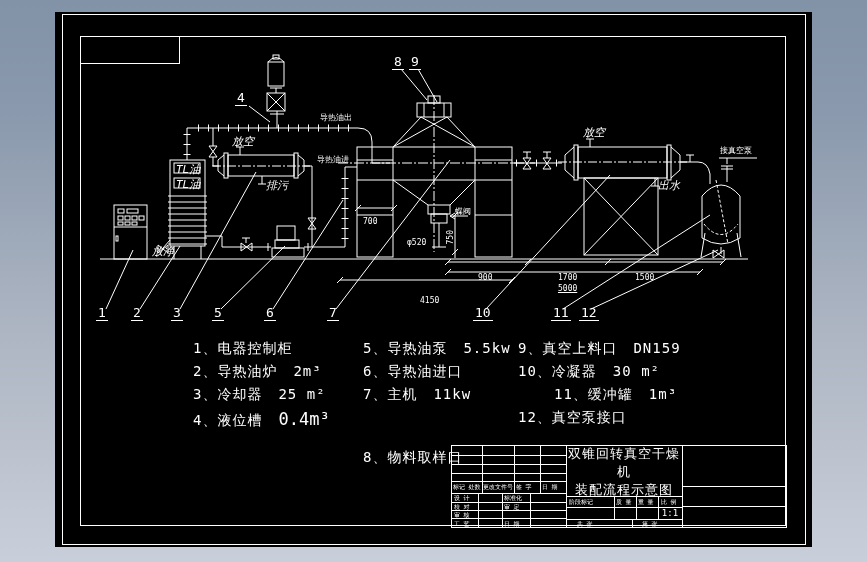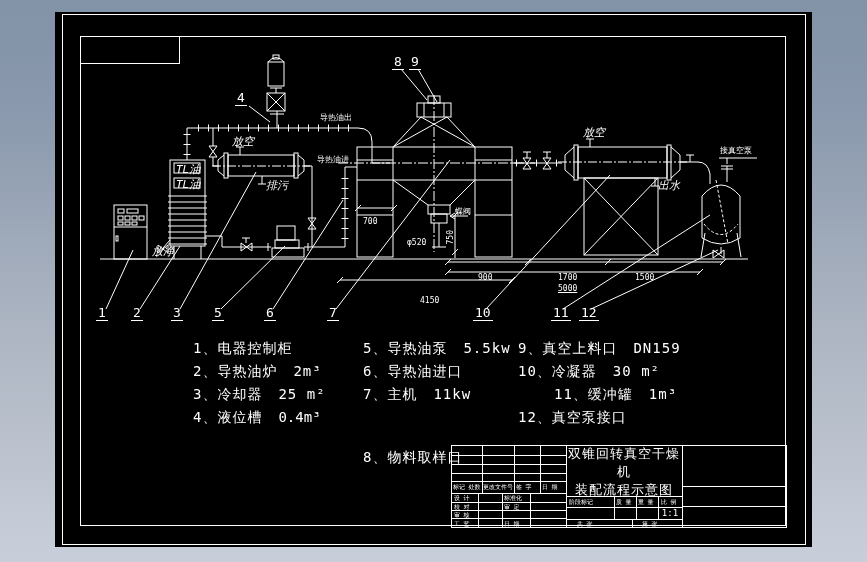--- a/index.html
+++ b/index.html
@@ -10,21 +10,21 @@
   }
   #canvas{position:absolute;left:55px;top:12px;width:757px;height:535px;background:#000;}
   .frame{position:absolute;border:1px solid #fff;}
   svg{position:absolute;left:0;top:0;}
   .lbl{position:absolute;color:#fff;white-space:nowrap;line-height:1.1;}
   .t8{font-size:8px;}
   .t7{font-size:11px;font-style:italic;}
   .co{position:absolute;color:#fff;font-size:13px;border-bottom:1px solid #fff;padding:0 2px;line-height:14px;}
   .leg-row{position:absolute;color:#fff;font-size:14px;letter-spacing:1px;white-space:nowrap;}
   .leg-val{margin-left:16px;}
-  .leg-val.big{font-size:14px;letter-spacing:0;}
+  .leg-val.big{font-size:17px;letter-spacing:0;}
   
   #tb{position:absolute;left:396px;top:433px;width:334px;height:81px;border:1px solid #fff;color:#fff;}
   #tb .vl,#tb .hl{position:absolute;background:#fff;}
   #tb .vl{width:1px;}
   #tb .hl{height:1px;}
   #tb .cell{position:absolute;font-size:6px;color:#fff;white-space:nowrap;overflow:hidden;line-height:8px;}
   #tb .ttl{position:absolute;left:114px;top:2px;width:116px;height:48px;display:flex;flex-direction:column;
            align-items:center;justify-content:center;font-size:13px;letter-spacing:1px;text-align:center;}
   #tb .dno{position:absolute;left:230px;top:0;width:104px;height:40px;display:flex;align-items:center;
            justify-content:center;font-size:13px;letter-spacing:1px;}

